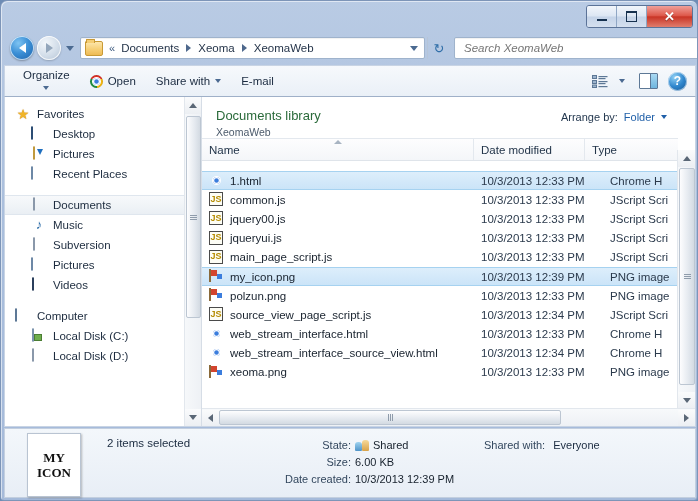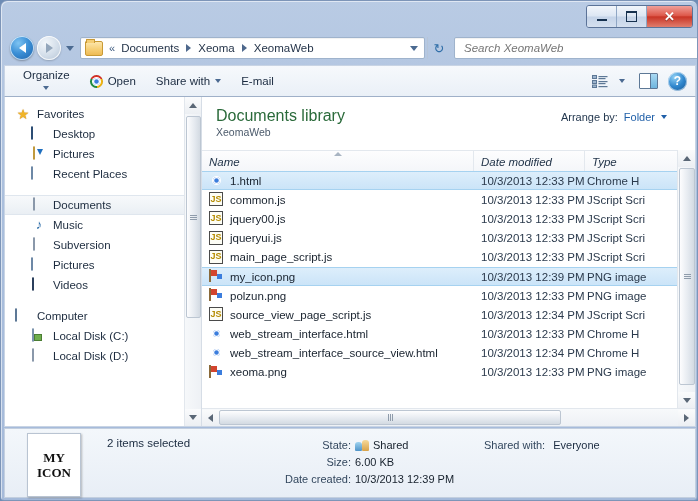--- a/index.html
+++ b/index.html
@@ -308,33 +308,33 @@
     background: repeating-linear-gradient(180deg,#8f9cab 0 1px, transparent 1px 2px); }
   .gripH { width: 5px; height: 7px;
     background: repeating-linear-gradient(90deg,#8f9cab 0 1px, transparent 1px 2px); }
 
   
   #splitter { width: 1px; flex: none; background: #d6dde6; }
 
   
   #filepane { flex: 1; position: relative; overflow: hidden; background: #fff; }
   #libhead { padding: 9px 0 0 14px; }
-  #libtitle { font-size: 16px; color: #2a6a3a; line-height: 19px; }
+  #libtitle { font-size: 13px; color: #2a6a3a; line-height: 19px; }
   #libsub { font-size: 10.5px; color: #4b5a6b; margin-top: 1px; }
   #arrangeby {
     position: absolute; right: 28px; top: 14px;
     display: flex; align-items: center; gap: 6px; font-size: 11px;
   }
   #arrangeby .lbl { color: #24384f; margin-left: 20px; }
   #arrangeby .val { color: #1f5fa8; }
   #colhead {
-    position: absolute; left: 0; top: 53px; right: 17px; height: 21px;
+    position: absolute; left: 0; top: 41px; right: 17px; height: 21px;
     background: linear-gradient(180deg,#fdfdfe,#f4f6f9);
     border-top: 1px solid #e3e8ee; border-bottom: 1px solid #dfe4ea;
-    display: flex; align-items: center; font-style: italic;
+    display: flex; align-items: center;
   }
   .col {
     font-size: 11.5px; color: #23354a; height: 100%;
     display: flex; align-items: center; padding-left: 7px;
     border-right: 1px solid #e3e8ee; box-sizing: border-box; position: relative;
   }
   .col-name { width: 272px; }
   .col-date { width: 111px; }
   .col-type { flex: 1; border-right: none; }
   .sortmark {
@@ -349,21 +349,21 @@
     height: 19.2px; display: flex; align-items: center;
     font-size: 11.5px; color: #18222e;
     box-sizing: border-box;
   }
   .row.selected {
     background: linear-gradient(180deg,#ddeefb 0%,#cbe4f8 100%);
     border: 1px solid #a6d2f0; border-left: none; border-right: none;
   }
   .cell-name { width: 272px; display: flex; align-items: center; gap: 6px; padding-left: 7px; box-sizing: border-box; white-space: nowrap; overflow: hidden; }
   .cell-date { width: 111px; padding-left: 7px; box-sizing: border-box; color: #2b3a4c; white-space: nowrap; }
-  .cell-type { flex: 1; padding-left: 2px; box-sizing: border-box; color: #2b3a4c; white-space: nowrap; overflow: hidden; }
+  .cell-type { flex: 1; padding-left: 2px; box-sizing: border-box; color: #2b3a4c; white-space: nowrap; overflow: hidden; margin-left: 23px; }
   .fi { width: 15px; height: 15px; flex: none; position: relative; }
   .js-ico {
     width: 14px; height: 14px; background: #fdfdf5;
     border: 1px solid #4a4a4a; box-sizing: border-box;
     display:flex; align-items:center; justify-content:center;
     font-size: 9px; color: #b58b00; font-weight: bold; line-height: 1;
   }
   .png-ico {
     width: 14px; height: 13px; border: 1px solid #8a6a3a; box-sizing: border-box;
     background: linear-gradient(135deg,#f7e9d2 0%, #e9c89a 100%);

